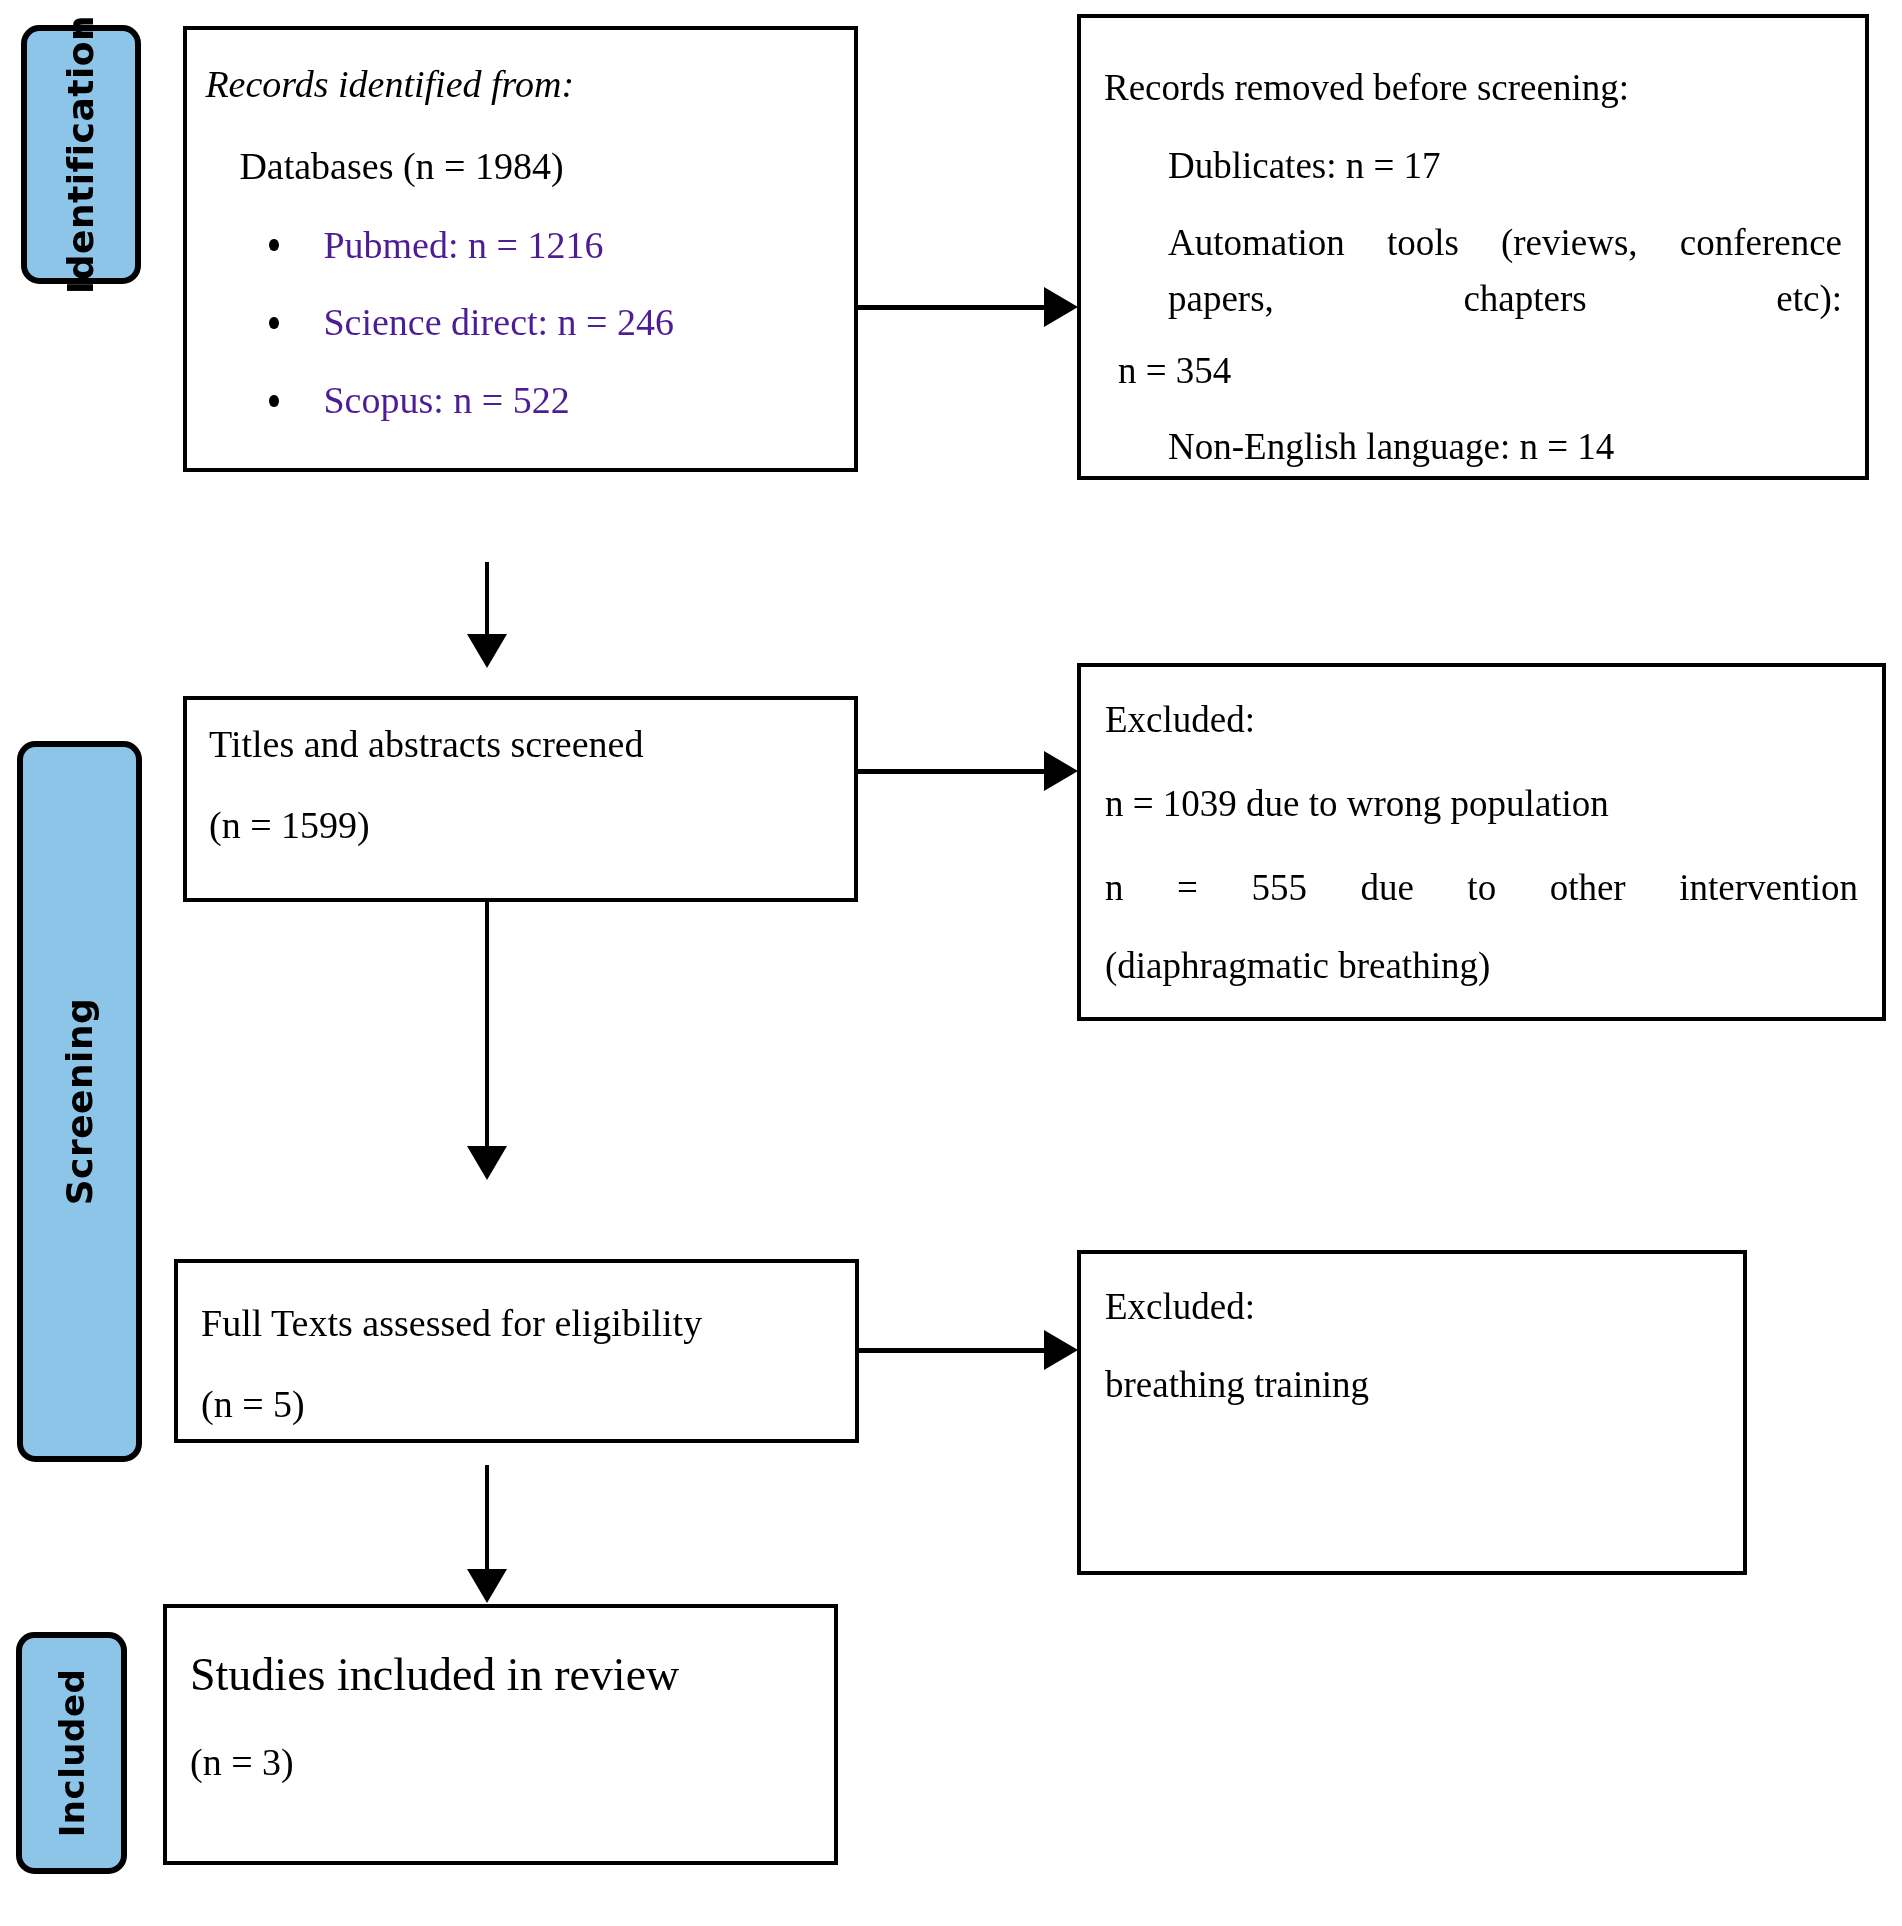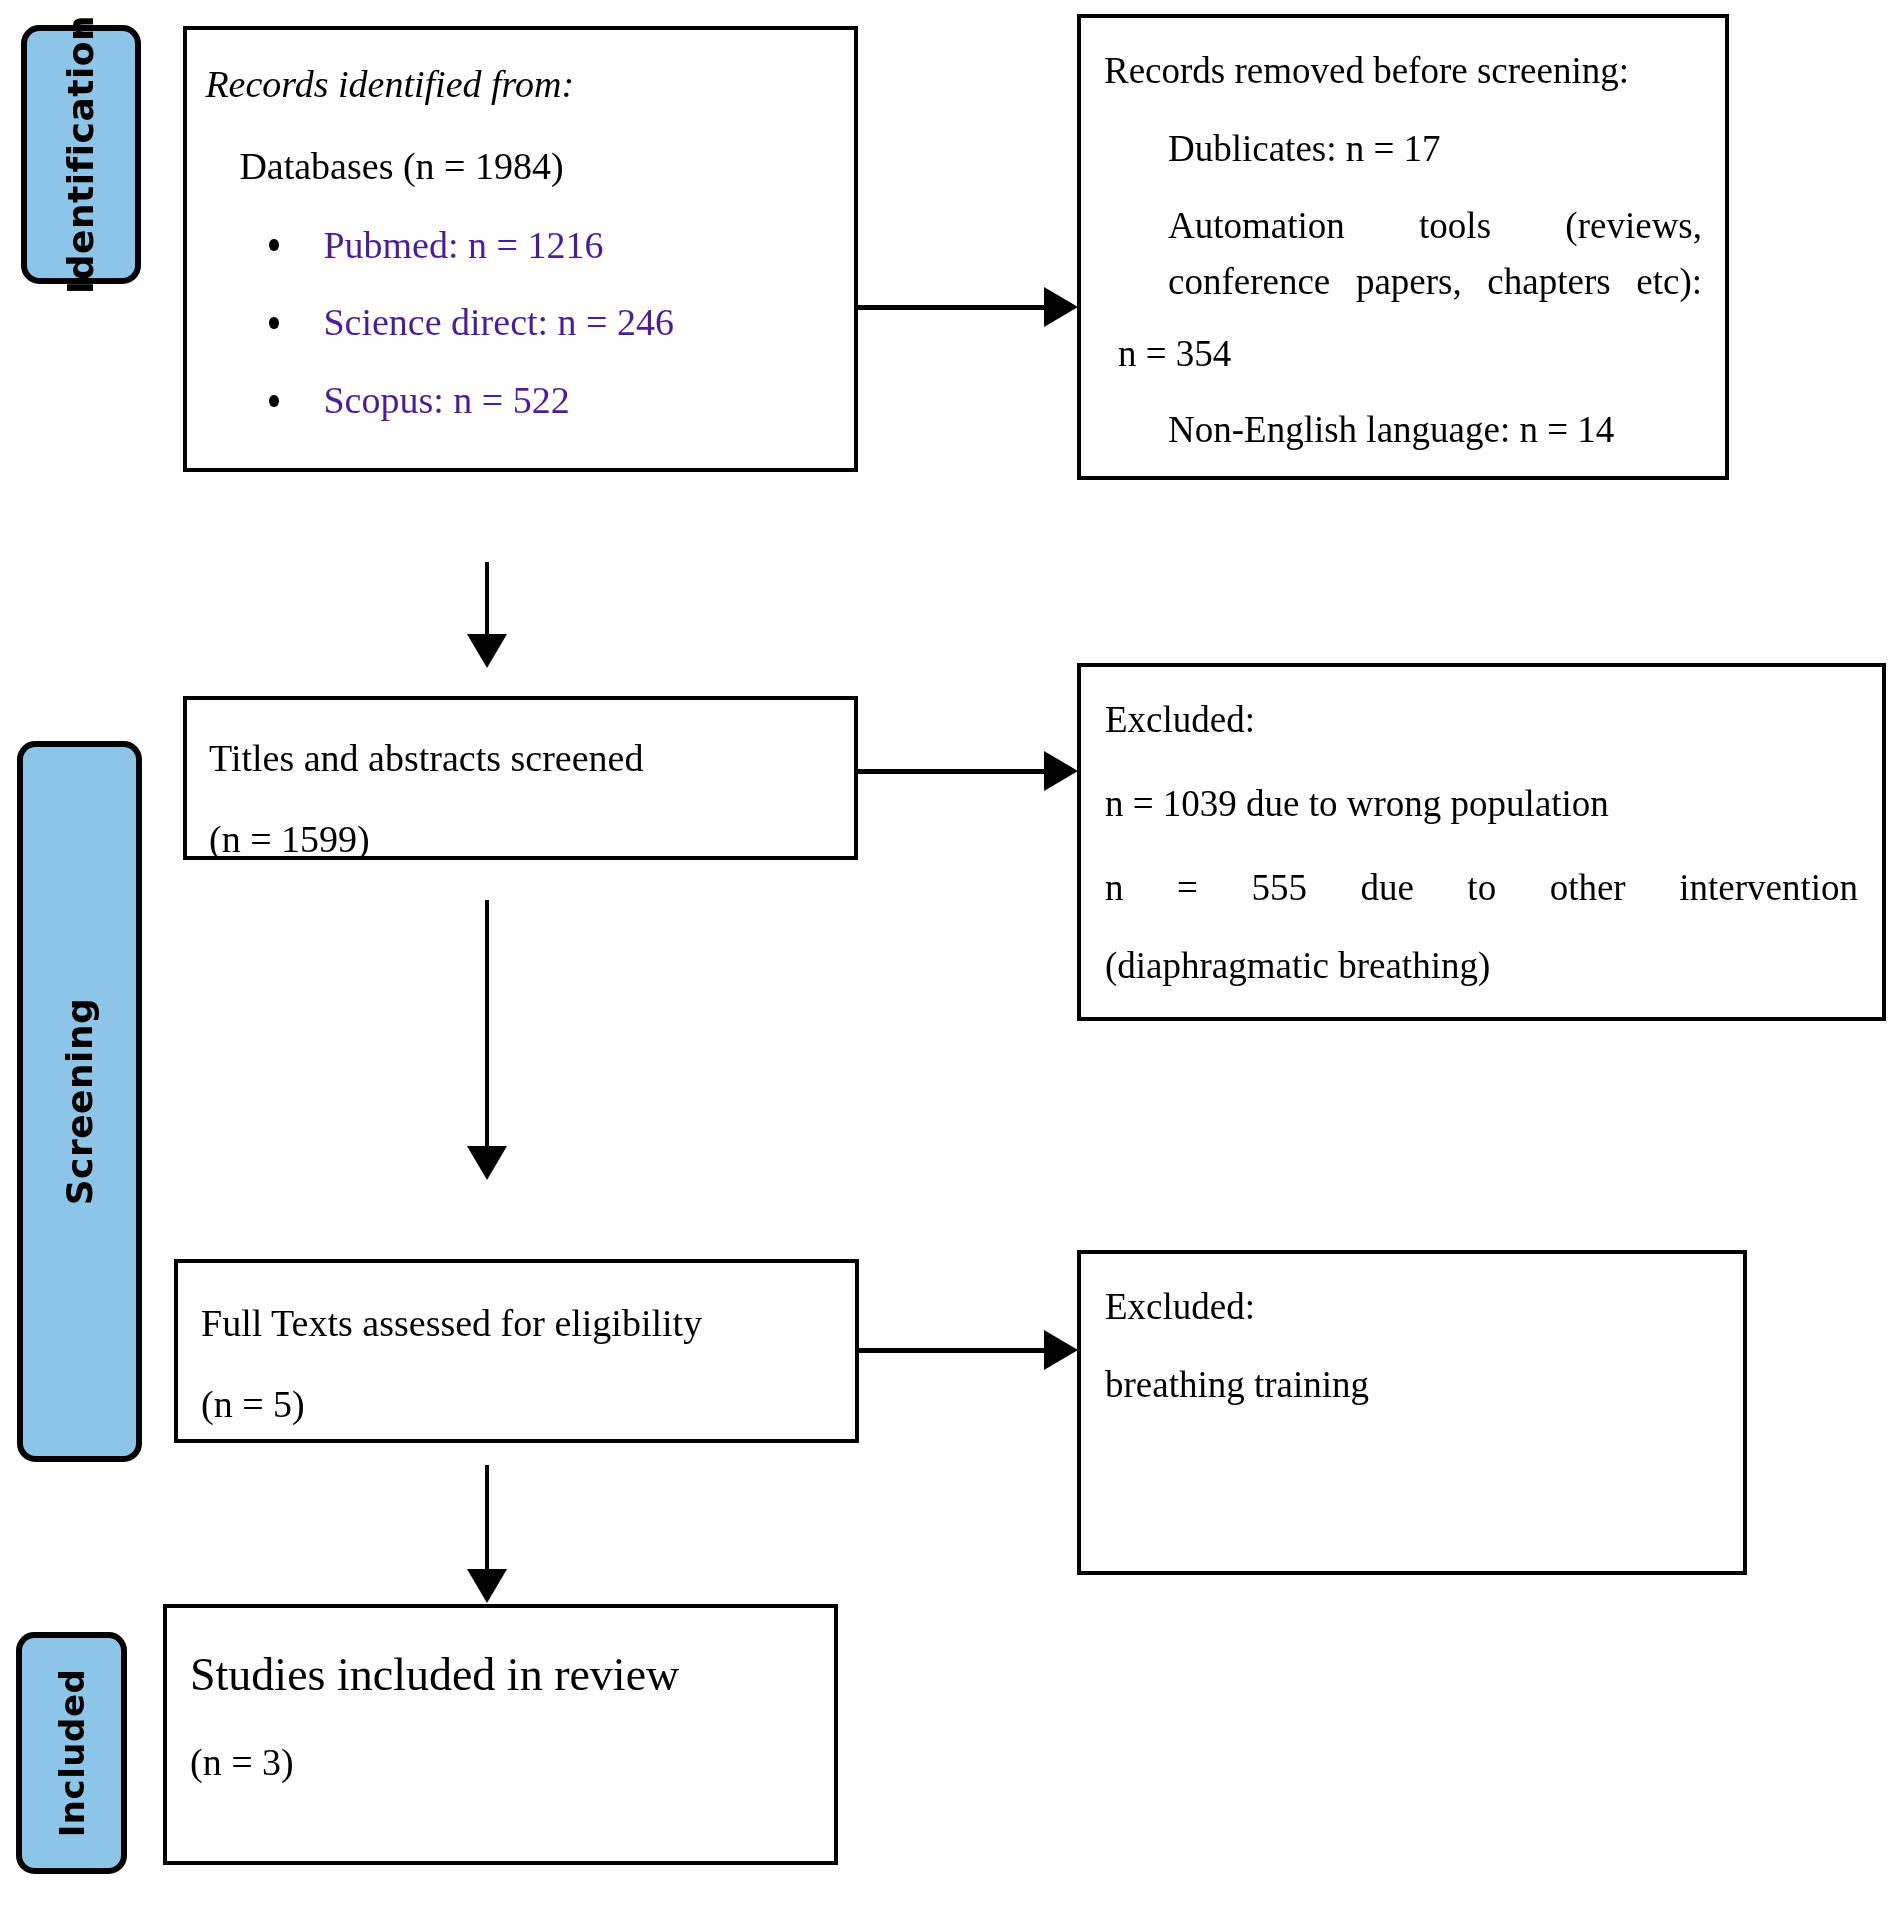--- a/index.html
+++ b/index.html
@@ -144,35 +144,35 @@
         <span class="dot"></span>
         <span>Science direct: n = 246</span>
       </li>
       <li style="margin-top:16.3px;">
         <span class="dot"></span>
         <span>Scopus: n = 522</span>
       </li>
     </ul>
   </div>
 
-  <div class="pbox" style="left:1077px; top:14px; width:652px; height:466px; padding:23px 23px;">
+  <div class="pbox" style="left:1077px; top:14px; width:792px; height:466px; padding:40px 23px;">
     <div class="line wrap" style="font-size:37px;">Records removed before screening:</div>
     <div class="line wrap indent2" style="font-size:37px; margin-top:18.4px;">Dublicates: n = 17</div>
     <div class="line justify-all indent2" style="font-size:37px; margin-top:18.4px; line-height:1.52;">Automation tools (reviews, conference papers, chapters etc):</div>
     <div class="line wrap indent-sm" style="font-size:37px; margin-top:14px;">n = 354</div>
     <div class="line wrap indent2" style="font-size:37px; margin-top:16.3px;">Non-English language: n = 14</div>
   </div>
 
   <div class="hline" style="left:858px; top:305px; width:190px;"></div>
   <div class="arrow-right" style="left:1044px; top:287px;"></div>
 
   <div class="vline" style="left:485px; top:562px; height:86px;"></div>
   <div class="arrow-down" style="left:467px; top:634px;"></div>
 
-  <div class="pbox" style="left:183px; top:696px; width:675px; height:164px; padding:28px 22px;">
+  <div class="pbox" style="left:183px; top:696px; width:675px; height:206px; padding:14px 22px;">
     <div class="line" style="font-size:38px;">Titles and abstracts screened</div>
     <div class="line" style="font-size:38px; margin-top:19.5px;">(n = 1599)</div>
   </div>
 
   <div class="pbox" style="left:1077px; top:663px; width:809px; height:358px; padding:23px 24px;">
     <div class="line" style="font-size:37px;">Excluded:</div>
     <div class="line" style="font-size:37px; margin-top:24px;"> n = 1039 due to wrong population</div>
     <div class="line justify-all" style="font-size:37px; margin-top:24px;">n = 555 due to other intervention</div>
     <div class="line" style="font-size:37px; margin-top:18.4px;">(diaphragmatic breathing)</div>
   </div>

